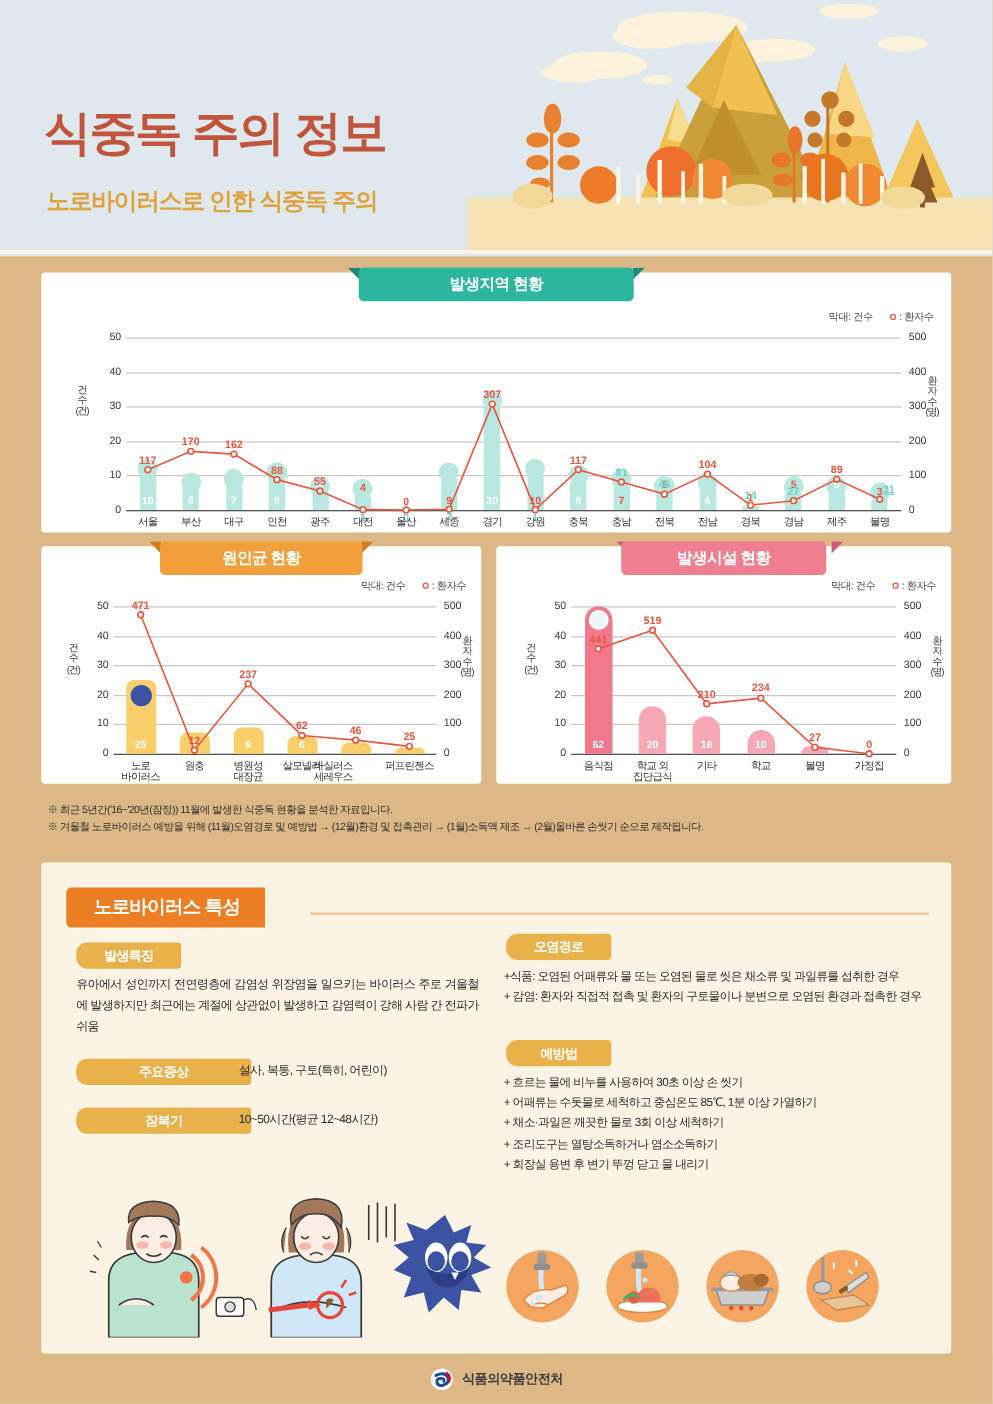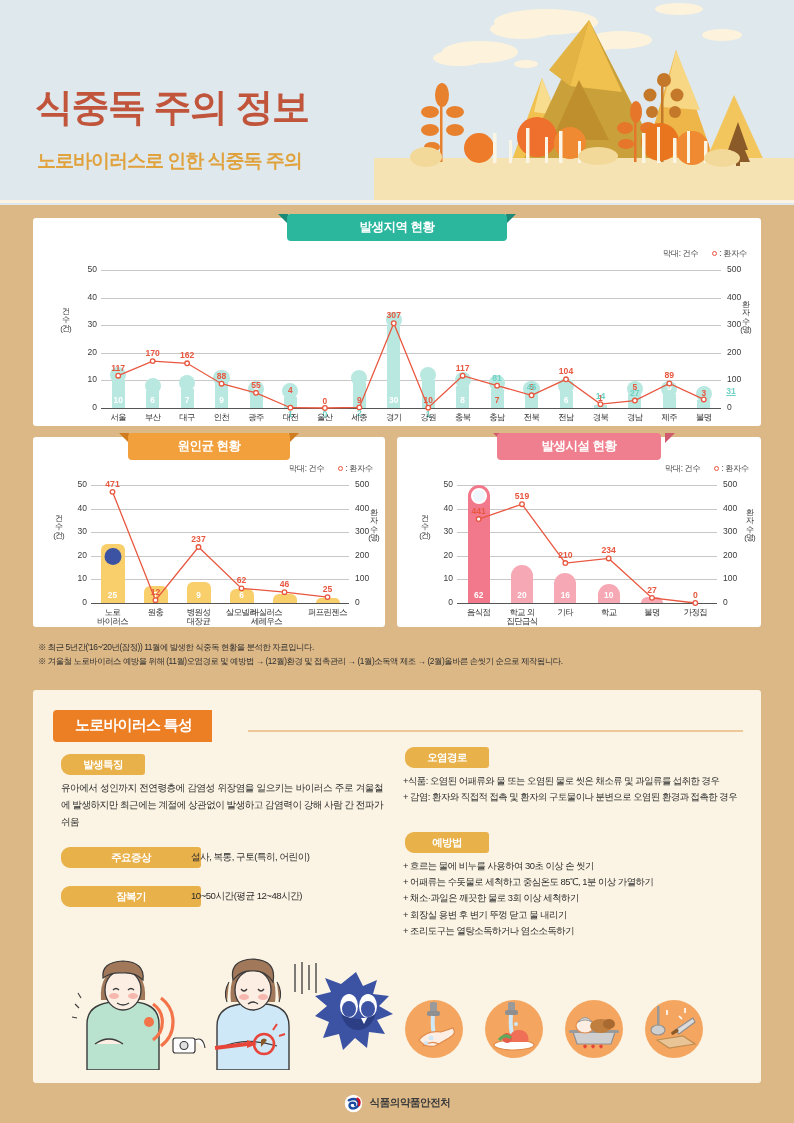--- a/index.html
+++ b/index.html
@@ -311,21 +311,21 @@
       <div class="pt-val" style="left:241.33333333333331px;top:138.448px;width:34px;color:#6fd2c4;">2</div>
       <div class="pt-val" style="left:275.77777777777777px;top:40.268px;width:34px;color:#e8573f;">307</div>
       <div class="pt-val" style="left:310.22222222222223px;top:138.724px;width:34px;color:#6fd2c4;">1</div>
       <div class="pt-val" style="left:344.6666666666667px;top:92.708px;width:34px;color:#e8573f;">117</div>
       <div class="pt-val" style="left:379.1111111111111px;top:102.644px;width:34px;color:#6fd2c4;">81</div>
       <div class="pt-val" style="left:413.55555555555554px;top:112.304px;width:34px;color:#6fd2c4;">46</div>
       <div class="pt-val" style="left:448px;top:96.296px;width:34px;color:#e8573f;">104</div>
       <div class="pt-val" style="left:482.4444444444444px;top:121.136px;width:34px;color:#6fd2c4;">14</div>
       <div class="pt-val" style="left:516.8888888888888px;top:117.548px;width:34px;color:#6fd2c4;">27</div>
       <div class="pt-val" style="left:551.3333333333333px;top:100.436px;width:34px;color:#e8573f;">89</div>
-      <div class="pt-val" style="left:613px;top:116.44399999999999px;width:34px;color:#6fd2c4;text-decoration:underline;">31</div>
+      <div class="pt-val" style="left:593px;top:116.44399999999999px;width:34px;color:#6fd2c4;text-decoration:underline;">31</div>
       <div class="cat-label" style="left:-4px;top:143px;width:42.44444444444444px;">
         <div>서울</div>
       </div>
       <div class="cat-label" style="left:30.444444444444443px;top:143px;width:42.44444444444444px;">
         <div>부산</div>
       </div>
       <div class="cat-label" style="left:64.88888888888889px;top:143px;width:42.44444444444444px;">
         <div>대구</div>
       </div>
       <div class="cat-label" style="left:99.33333333333331px;top:143px;width:42.44444444444444px;">
@@ -559,22 +559,22 @@
   <div class="tag narrow" style="left:372px; top:57px;">오염경로</div>
   <div class="bullet-list" style="left:370px; top:83px; width:350px;">
     <div>+식품: 오염된 어패류와 물 또는 오염된 물로 씻은 채소류 및 과일류를 섭취한 경우</div>
     <div style="text-indent:0; padding-left:0;">+ 감염: 환자와 직접적 접촉 및 환자의 구토물이나 분변으로 오염된 환경과 접촉한 경우</div>
   </div>
   <div class="tag narrow" style="left:372px; top:142px;">예방법</div>
   <div class="bullet-list" style="left:370px; top:168px; width:350px;">
     <div>+ 흐르는 물에 비누를 사용하여 30초 이상 손 씻기</div>
     <div>+ 어패류는 수돗물로 세척하고 중심온도 85℃, 1분 이상 가열하기</div>
     <div>+ 채소·과일은 깨끗한 물로 3회 이상 세척하기</div>
+    <div>+ 조리도구는 열탕소독하거나 염소소독하기</div>
     <div>+ 회장실 용변 후 변기 뚜껑 닫고 물 내리기</div>
-    <div>+ 조리도구는 열탕소독하거나 염소소독하기</div>
   </div>
 
   <svg style="position:absolute; left:32px; top:262px; width:330px; height:118px;" viewBox="0 0 330 118">
 
     <g>
       <path d="M22 118 L22 72 Q22 52 48 50 L70 50 Q94 52 94 72 L94 118 Z" fill="#b9e2cf" stroke="#3a3a3a" stroke-width="1.4"></path>
       <path d="M36 48 Q34 18 58 16 Q82 18 80 48 Z" fill="#a2785a"></path>
       <ellipse cx="58" cy="38" rx="18" ry="20" fill="#fdeee3" stroke="#3a3a3a" stroke-width="1.3"></ellipse>
       <path d="M38 26 Q36 10 58 9 Q80 10 78 28 Q70 20 58 21 Q46 20 38 26 Z" fill="#a2785a" stroke="#3a3a3a" stroke-width="1.2"></path>
       <ellipse cx="49" cy="44" rx="5" ry="3" fill="#f4a9a0" opacity="0.8"></ellipse>

